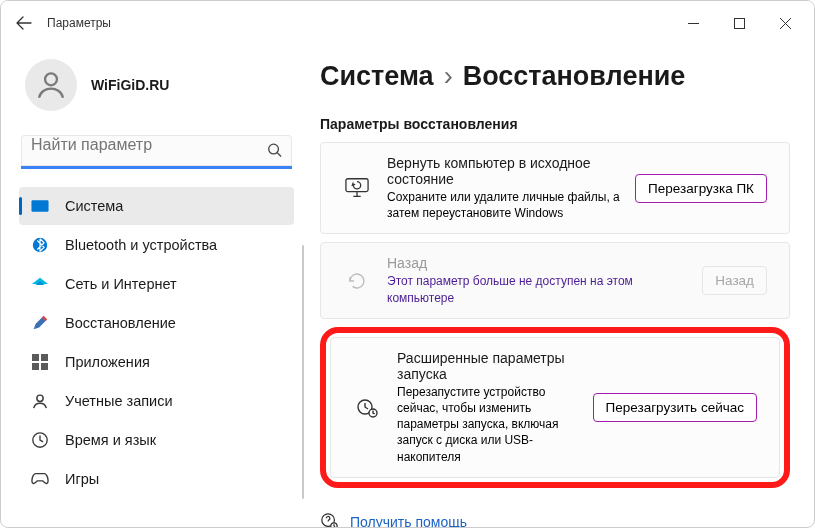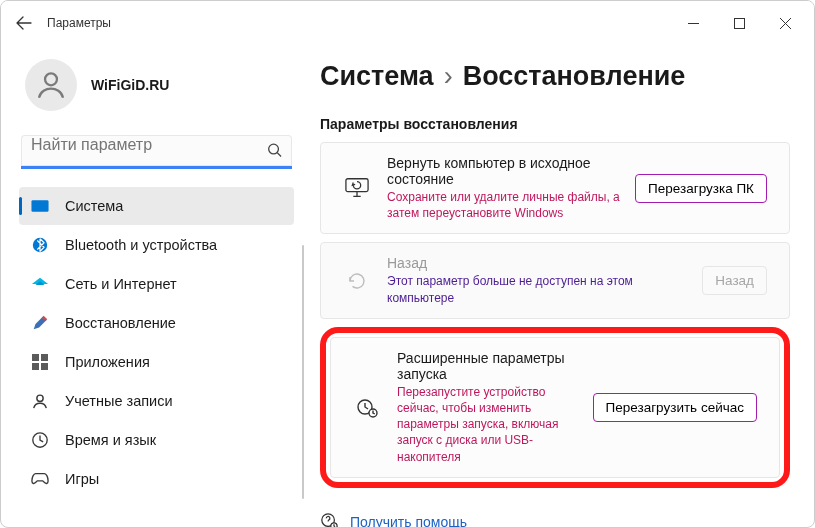--- a/index.html
+++ b/index.html
@@ -155,21 +155,21 @@
     width: 28px; height: 28px;
     flex-shrink: 0;
     margin-right: 16px;
     display: flex; align-items: center; justify-content: center;
     color: #333;
   }
   .card.disabled .card-icon { color: #bdbdbd; }
   .card-body { flex: 1; min-width: 0; padding-right: 10px; }
   .card-title { font-size: 14px; padding-bottom: 2px; }
   .card.disabled .card-title { color: #9a9a9a; }
-  .card-desc { font-size: 12px; color: #be185d; line-height: 1.35; }
+  .card-desc { font-size: 12px; color: #000000; line-height: 1.35; }
   .card.disabled .card-desc { color: #4c1d95; }
   .card-btn {
     flex-shrink: 0;
     border: 1px solid #a21caf;
     background: #fff;
     padding: 6px 12px;
     border-radius: 4px;
     font-size: 13.5px;
     cursor: pointer;
     font-family: inherit;

